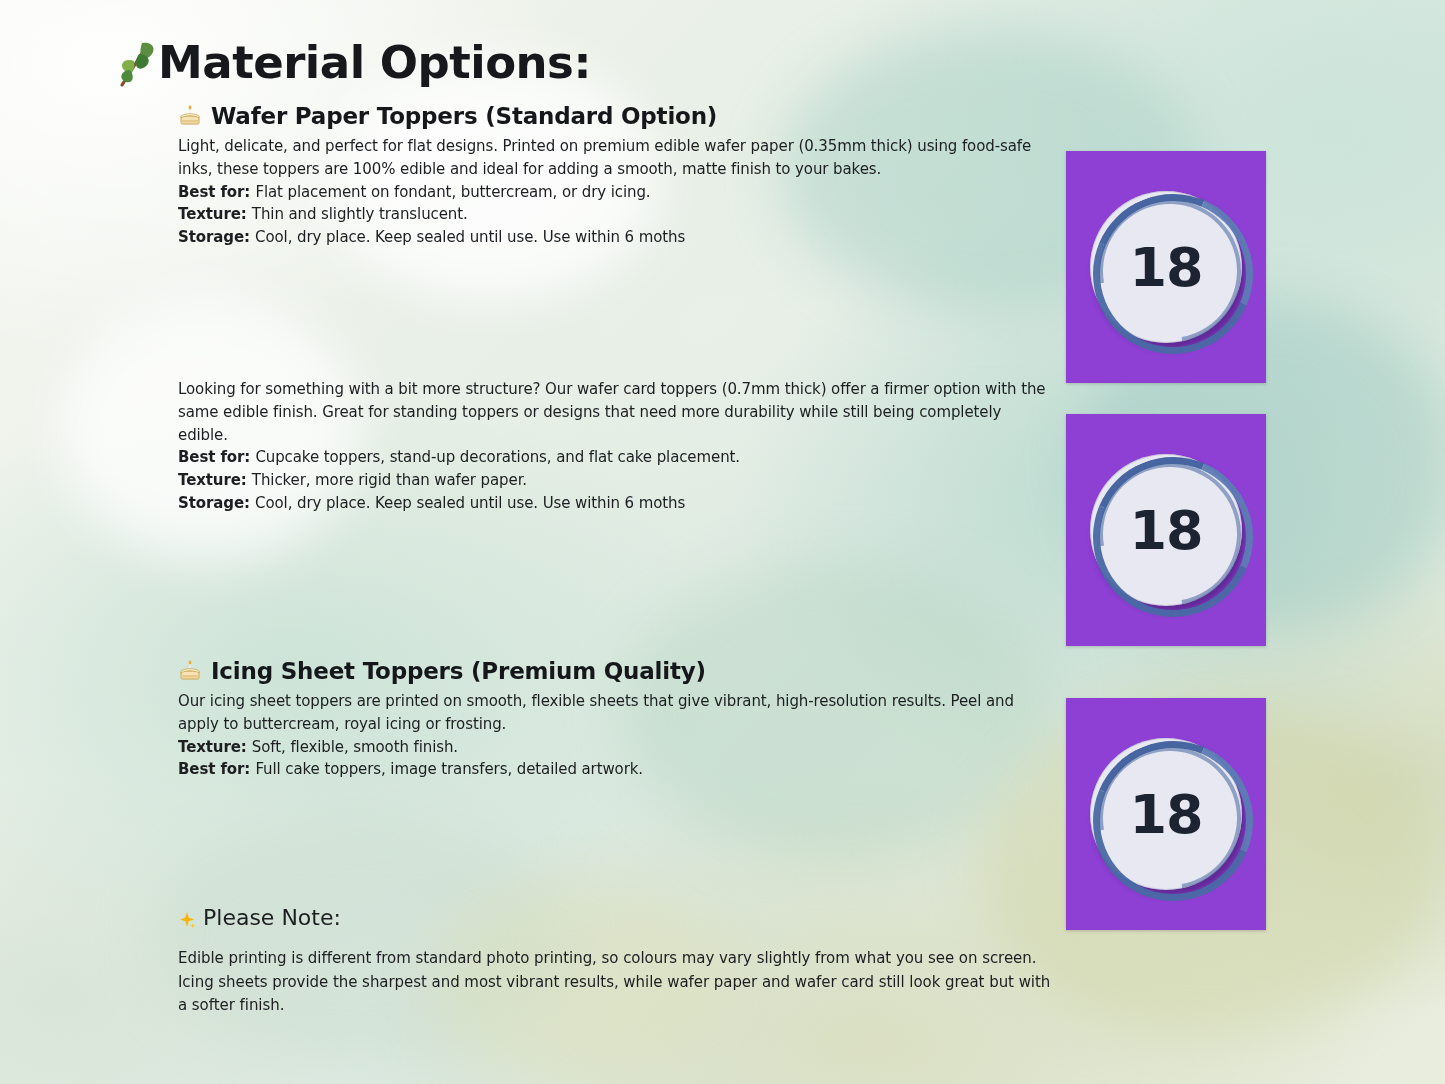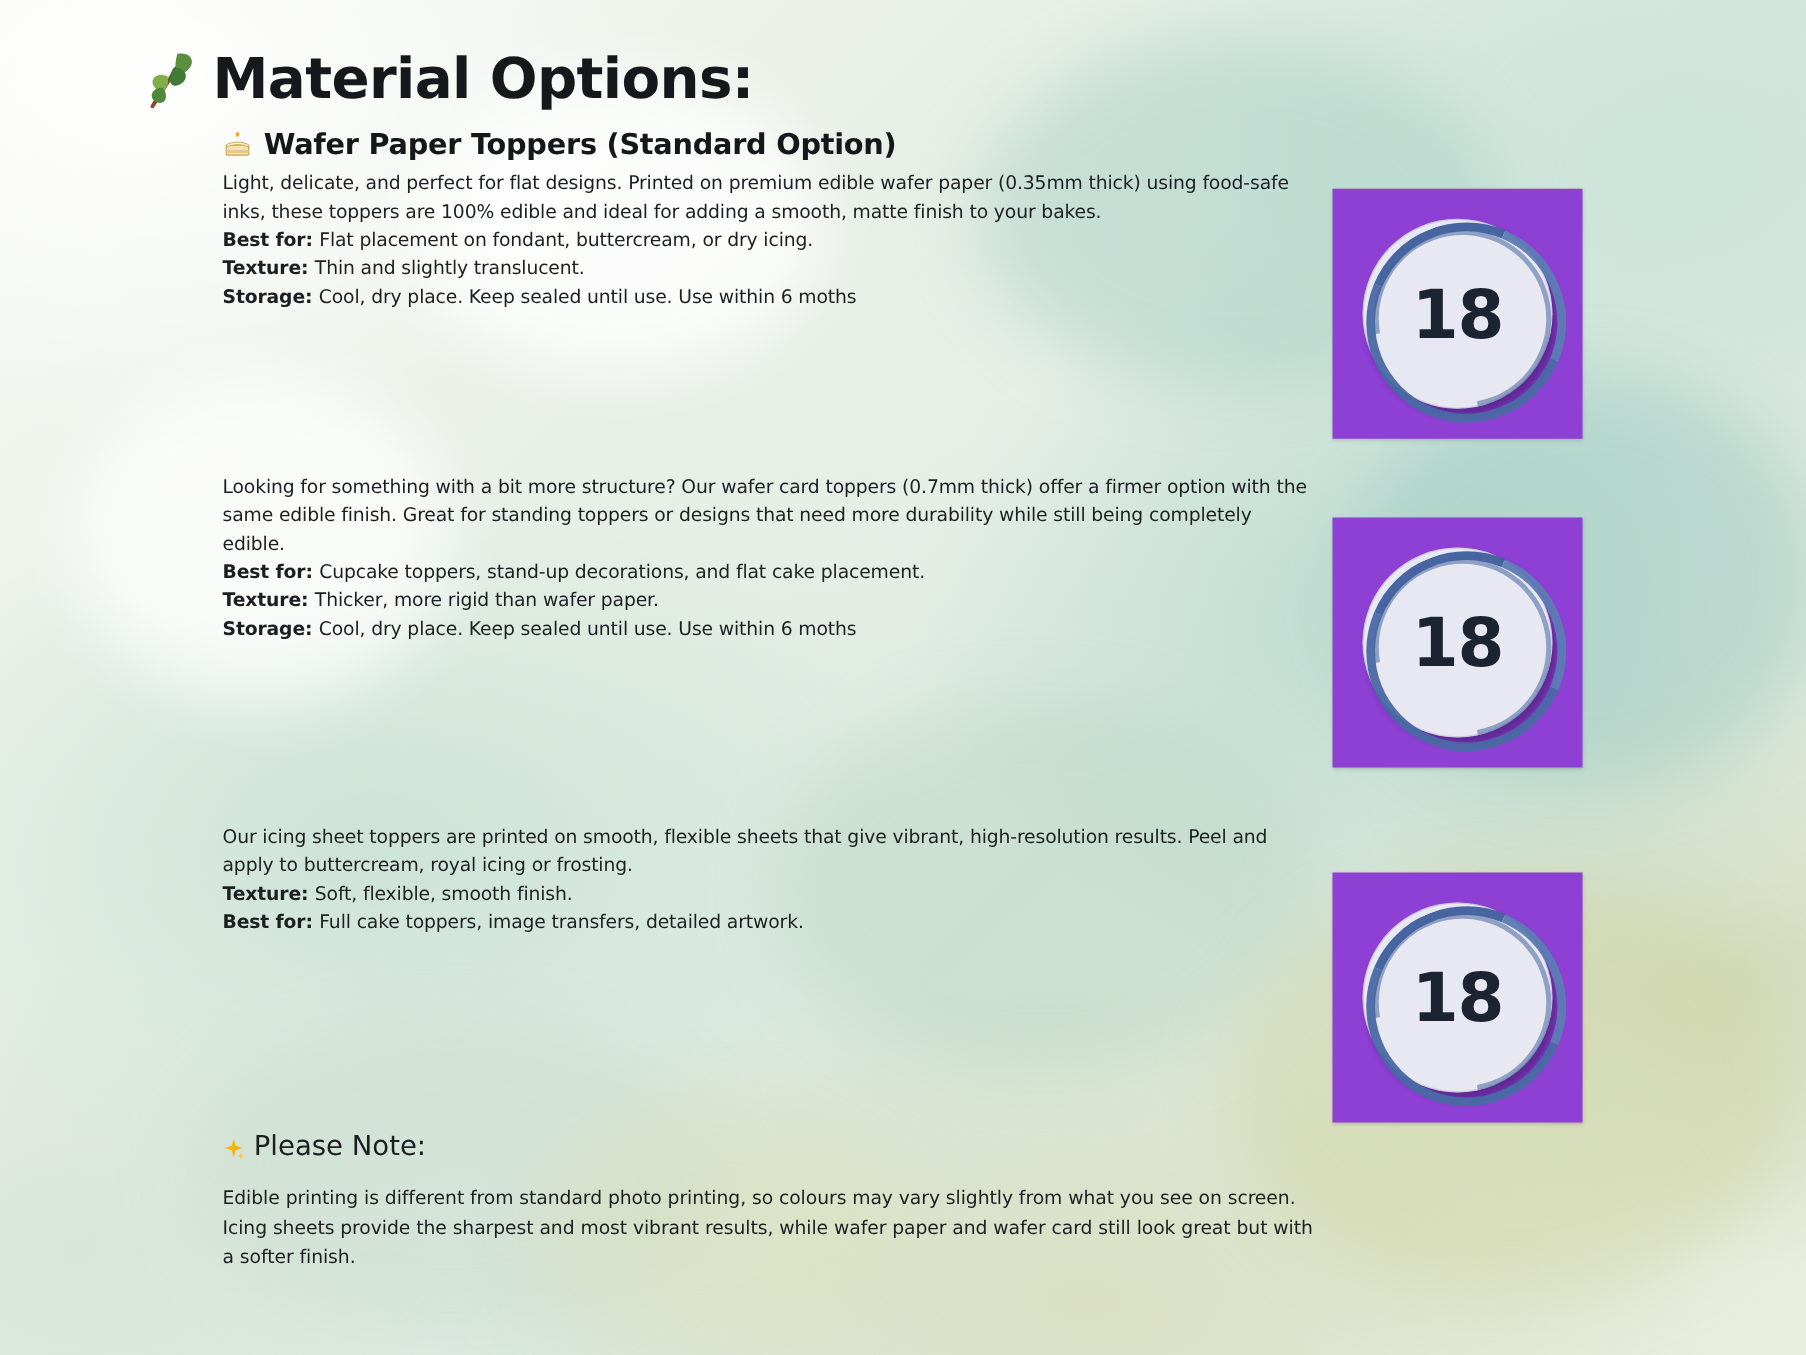--- a/index.html
+++ b/index.html
@@ -52,21 +52,21 @@
     padding: 0;
   }
 
   
   .title-row {
     position: absolute;
     left: 112px;
     top: 36px;
     display: flex;
     align-items: center;
-    gap: 12px;
+    gap: 0;
   }
   .leaf-icon {
     width: 46px;
     height: 52px;
     position: relative;
     display: inline-block;
   }
   .title-text {
     font-family: "DejaVu Sans", sans-serif;
     font-weight: 700;
@@ -117,21 +117,21 @@
     font-size: 15px;
     line-height: 1.58;
     color: #1c1e22;
     letter-spacing: -0.05px;
   }
 
   
   .thumb {
     position: absolute;
     width: 200px;
-    height: 200px;
+    height: 232px;
     background: #8e3fd4;
     box-shadow: 0 1px 3px rgba(0,0,0,0.18);
   }
   .t1 { left: 1066px; top: 151px; }
   .t2 { left: 1066px; top: 414px; }
   .t3 { left: 1066px; top: 698px; }
 
   .disc-wrap {
     position: absolute;
     left: 50%;
@@ -261,20 +261,32 @@
           <span>Thicker, more rigid than wafer paper.</span>
         </p>
         <p>
           <span class="lbl">Storage: </span>
           <span>Cool, dry place. Keep sealed until use. Use within 6 moths</span>
         </p>
       </div>
     </div>
 
     <div class="section sec3">
+      <div class="sec-head">
+        <span class="cake-icon">
+          <svg viewBox="0 0 24 24" width="24" height="24">
+            <rect x="3" y="12" width="18" height="8" rx="1.5" fill="#f6e3b4" stroke="#c9a44e" stroke-width="1"></rect>
+            <path d="M3 12 C7 9 17 9 21 12 L21 14 C17 11 7 11 3 14 Z" fill="#fff6e0" stroke="#c9a44e" stroke-width="0.8"></path>
+            <rect x="3" y="16" width="18" height="2.4" fill="#e8c98c"></rect>
+            <rect x="11.3" y="4" width="1.4" height="5" fill="#f0f0f0"></rect>
+            <ellipse cx="12" cy="3.4" rx="1.3" ry="2" fill="#f5a623"></ellipse>
+          </svg>
+        </span>
+        <span>Icing Sheet Toppers (Premium Quality)</span>
+      </div>
       <div class="body-text">
         <p>Our icing sheet toppers are printed on smooth, flexible sheets that give vibrant, high-resolution results. Peel and apply to buttercream, royal icing or frosting.</p>
         <p>
           <span class="lbl">Texture: </span>
           <span>Soft, flexible, smooth finish.</span>
         </p>
         <p>
           <span class="lbl">Best for: </span>
           <span>Full cake toppers, image transfers, detailed artwork.</span>
         </p>

